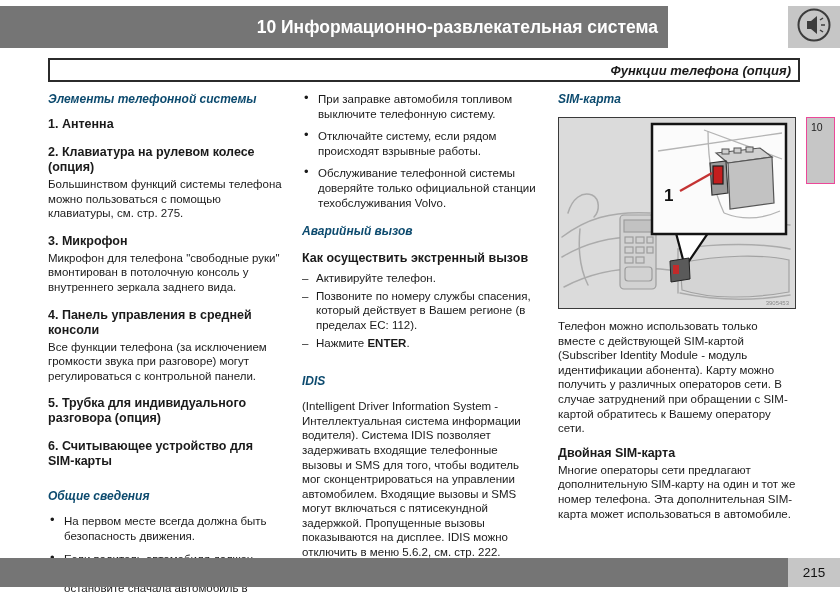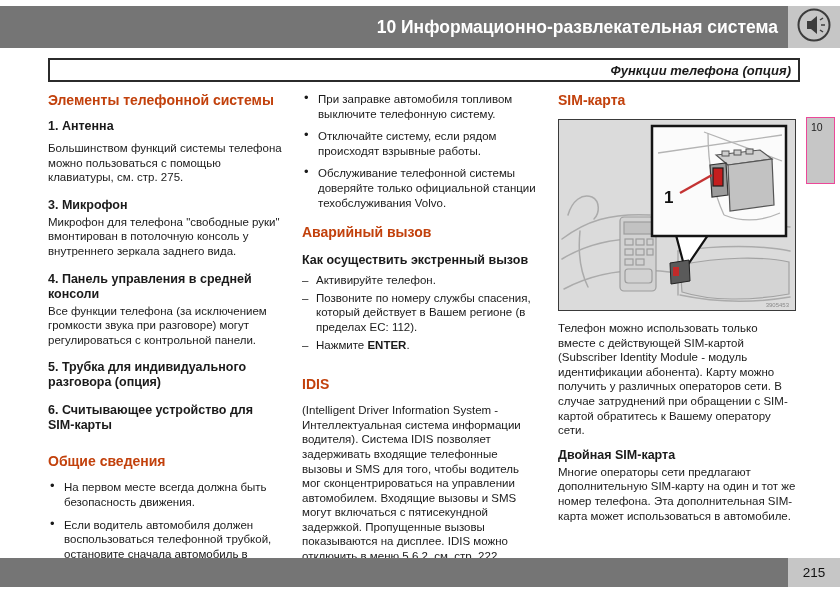--- a/index.html
+++ b/index.html
@@ -3,21 +3,21 @@
 <meta charset="utf-8">
 <style>
   html,body{margin:0;padding:0;}
   body{
     width:840px;height:592px;position:relative;overflow:hidden;
     background:#ffffff;color:#1a1a1a;
     font-family:"Liberation Sans", sans-serif;
   }
   
   .topbar{
-    position:absolute;left:0;top:6px;width:788px;height:42px;
+    position:absolute;left:0;top:6px;width:668px;height:42px;
     background:#757575;
   }
   .topbar-title{
     position:absolute;right:10px;top:0;height:42px;line-height:42px;
     color:#ffffff;font-size:17.5px;font-weight:bold;white-space:nowrap;
   }
   .topbar-iconbox{
     position:absolute;left:788px;top:6px;width:52px;height:42px;
     background:#c6c6c6;display:flex;align-items:center;justify-content:center;
   }
@@ -26,21 +26,21 @@
     position:absolute;left:48px;top:58px;width:748px;height:20px;
     border:2px solid #2b2b2b;background:#fff;
     display:flex;align-items:center;justify-content:flex-end;font-style:italic;
   }
   .section-box span{font-size:13px;font-weight:bold;padding-right:7px;}
   
   .col{position:absolute;top:92px;}
   .col1{left:48px;width:234px;}
   .col2{left:302px;width:234px;}
   .col3{left:558px;width:238px;}
-  .red-h{color:#c2410c;font-size:14px;font-weight:bold;margin:0 0 11px 0;}
+  .red-h{color:#0c4a6e;font-size:12px;font-weight:bold;margin:0 0 11px 0;font-style:italic;}
   .red-h.mt{margin-top:20px;}
   .sub-h{font-size:12.5px;font-weight:bold;line-height:15px;margin:13px 0 2px 0;}
   .sub-h.tight{margin-top:11px;}
   p.body{font-size:11.5px;line-height:14.6px;margin:0 0 2px 0;}
   .gap-after{margin-bottom:7px;}
   .bullet,.dash{
     position:relative;padding-left:16px;font-size:11.5px;line-height:14.6px;
     margin:0 0 8px 0;
   }
   .bullet::before{content:"\2022";position:absolute;left:2px;top:-1px;font-size:13px;}
@@ -81,20 +81,21 @@
   </span>
 </div>
 
 <div class="section-box">
   <span>Функции телефона (опция)</span>
 </div>
 
 <div class="col col1">
   <div class="red-h">Элементы телефонной системы</div>
   <div class="sub-h tight gap-after">1. Антенна</div>
+  <div class="sub-h">2. Клавиатура на рулевом колесе (опция)</div>
   <p class="body">Большинством функций системы телефона можно пользоваться с помощью клавиатуры, см. стр. 275.</p>
   <div class="sub-h">3. Микрофон</div>
   <p class="body">Микрофон для телефона "свободные руки" вмонтирован в потолочную консоль у внутреннего зеркала заднего вида.</p>
   <div class="sub-h">4. Панель управления в средней консоли</div>
   <p class="body">Все функции телефона (за исключением громкости звука при разговоре) могут регулироваться с контрольной панели.</p>
   <div class="sub-h">5. Трубка для индивидуального разговора (опция)</div>
   <div class="sub-h">6. Считывающее устройство для SIM-карты</div>
   <div class="red-h mt">Общие сведения</div>
   <div class="bullet">На первом месте всегда должна быть безопасность движения.</div>
   <div class="bullet">Если водитель автомобиля должен воспользоваться телефонной трубкой, остановите сначала автомобиль в безопасном месте.</div>

